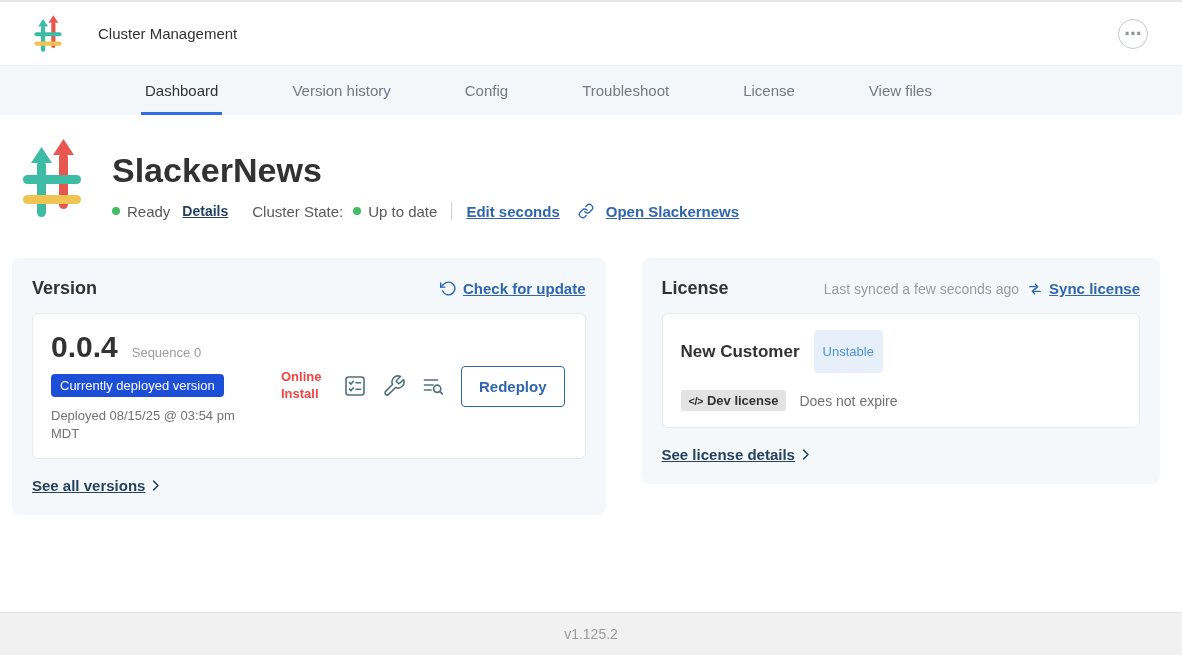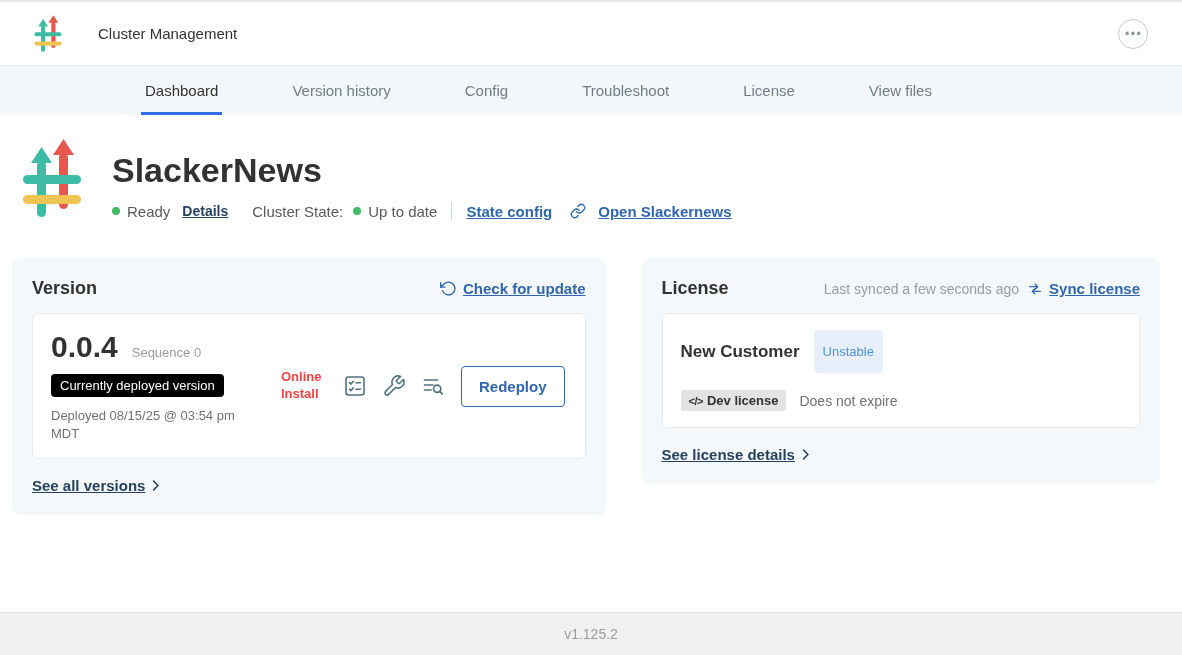--- a/index.html
+++ b/index.html
@@ -77,21 +77,21 @@
   .inner-card {
     background: #fff; border: 1px solid #e7ebee; border-radius: 6px;
     margin-top: 14px; padding: 16px 18px;
   }
   .version-card-body { display: flex; justify-content: space-between; align-items: center; }
   .ver-left { min-width: 230px; }
   .ver-row { display: flex; align-items: baseline; gap: 14px; }
   .ver-number { font-size: 30px; font-weight: 700; color: #323232; }
   .ver-seq { font-size: 13px; color: #9b9b9b; }
   .deployed-badge {
-    display: inline-block; margin-top: 10px; background: #000000; color: #fff;
+    display: inline-block; margin-top: 10px; background: #1d4ed8; color: #fff;
     font-size: 13px; padding: 4px 9px; border-radius: 4px;
   }
   .deployed-at { margin-top: 10px; font-size: 13px; color: #717171; max-width: 208px; line-height: 1.35; }
   .ver-right { display: flex; align-items: center; gap: 16px; padding-right: 2px; }
   .install-type { font-size: 13px; font-weight: 600; color: #ef4444; width: 46px; line-height: 1.3; }
   .ver-icons { display: flex; align-items: center; gap: 15px; color: #51707e; }
   .ver-icons .ic { cursor: pointer; display: inline-flex; }
   .redeploy-btn {
     background: #fff; border: 1px solid #3066ad; color: #3066ad;
     font-family: inherit; font-size: 15px; font-weight: 700;
@@ -177,21 +177,21 @@
       <div>
         <h1 class="page-title">SlackerNews</h1>
         <div class="status-row">
           <span class="dot"></span>
           <span class="status-ready">Ready</span>
           <span class="link dark-link details-link">Details</span>
           <span class="cluster-label">Cluster State:</span>
           <span class="dot"></span>
           <span>Up to date</span>
           <span class="vdivider"></span>
-          <span class="link blue-link">State config</span>
+          <span class="link blue-link">Edit seconds</span>
           <span class="open-app blue-link">
             <svg width="16" height="16" viewBox="0 0 24 24" fill="none" stroke="#3066ad" stroke-width="2" stroke-linecap="round" stroke-linejoin="round">
               <path d="M10 13a5 5 0 0 0 7.54.54l3-3a5 5 0 0 0-7.07-7.07l-1.72 1.71"></path>
               <path d="M14 11a5 5 0 0 0-7.54-.54l-3 3a5 5 0 0 0 7.07 7.07l1.71-1.71"></path>
             </svg>
             <span class="link">Open Slackernews</span>
           </span>
         </div>
       </div>
     </div>

